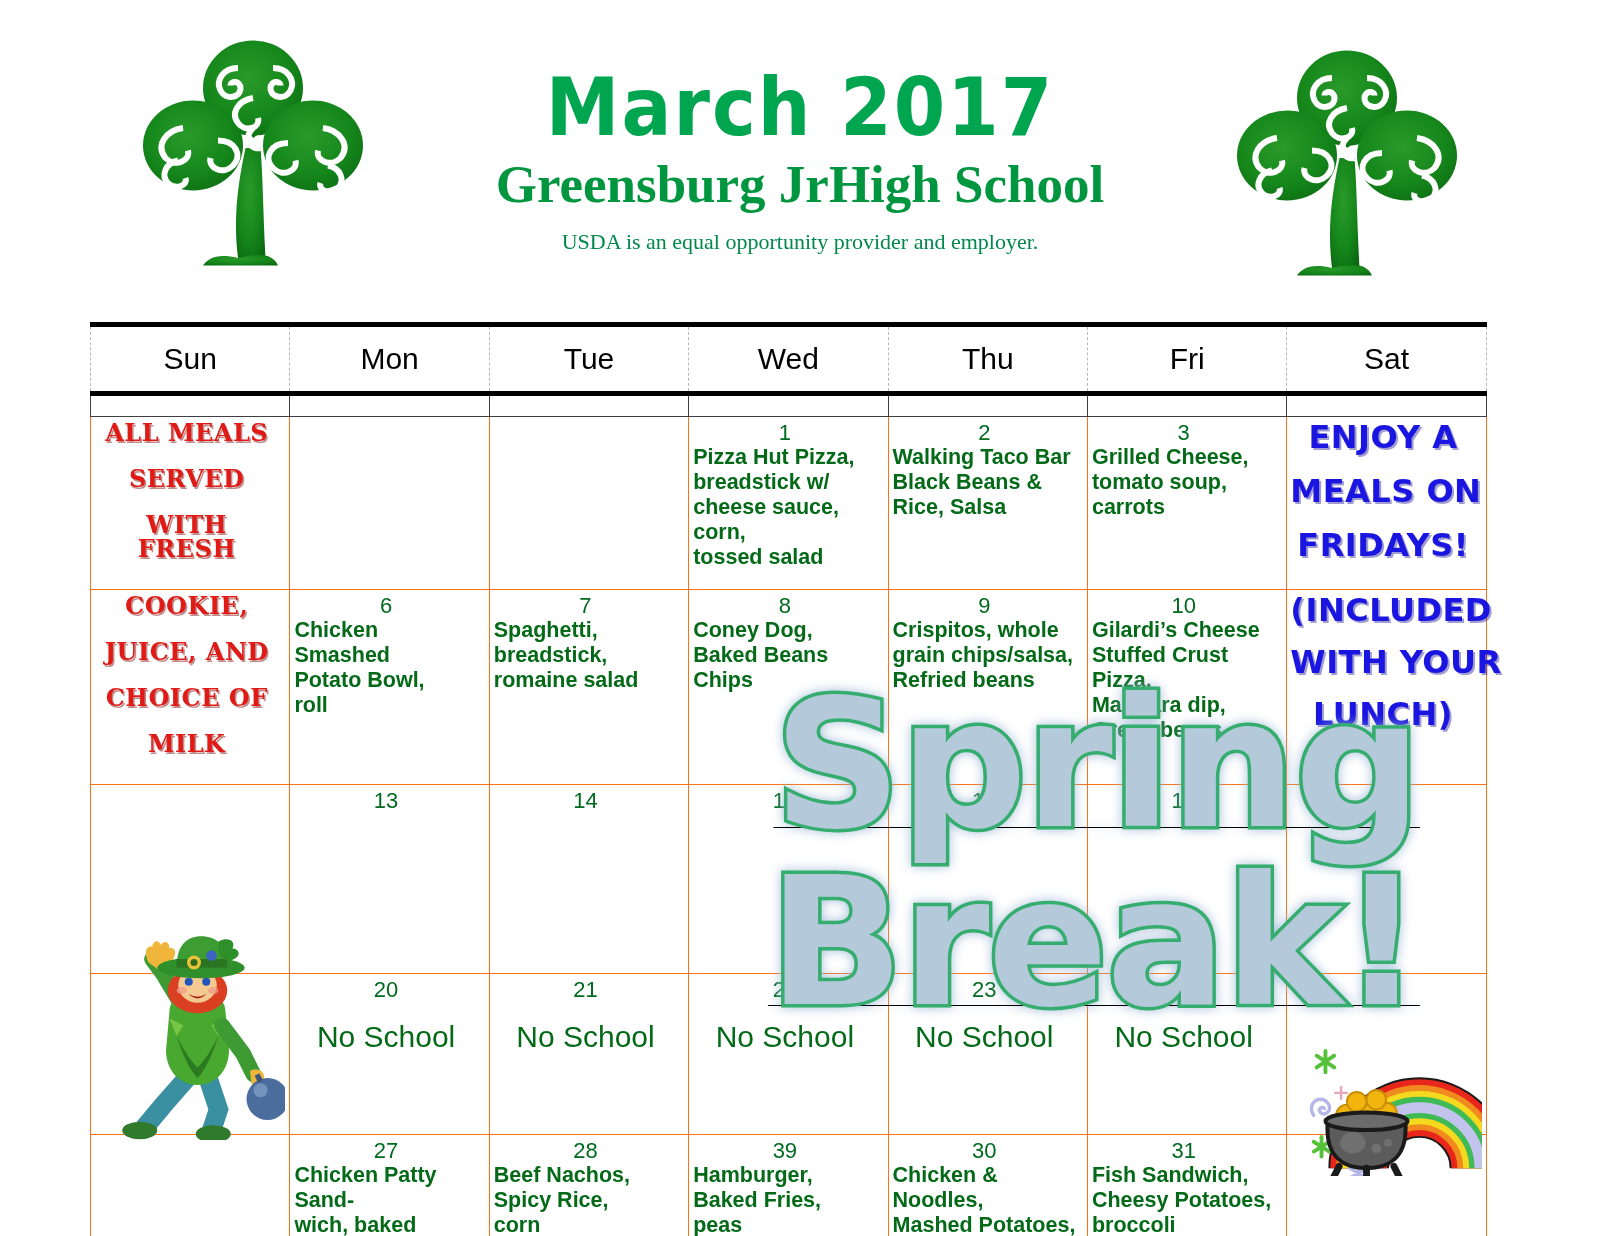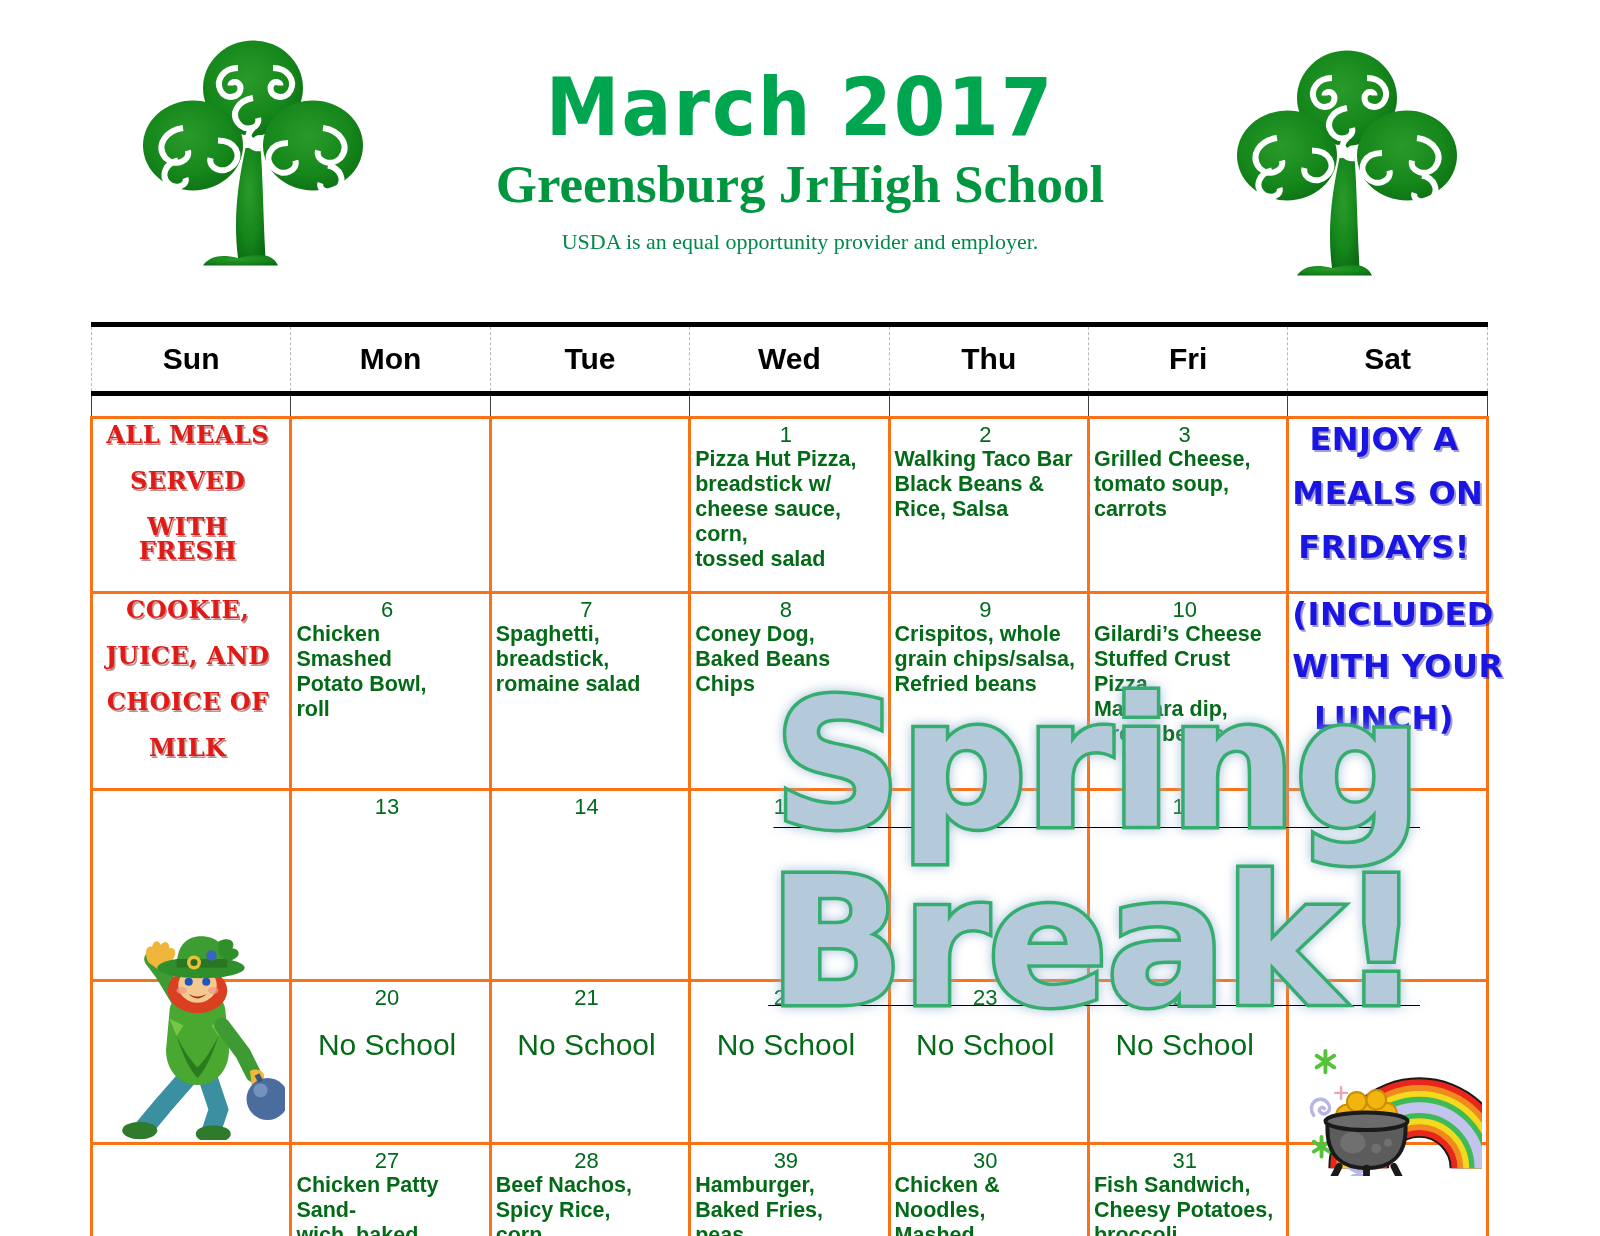--- a/index.html
+++ b/index.html
@@ -34,36 +34,36 @@
   
   .cal{
     position:absolute;left:90px;top:322px;width:1396px;
     border-collapse:collapse;table-layout:fixed;
   }
   .cal col{width:199.4px;}
 
   .cal thead th{
     height:62px;
     font-family:"Liberation Sans", sans-serif;
-    font-weight:bold;font-size:30px;color:#000;
+    font-weight:normal;font-size:30px;color:#000;
     text-align:center;vertical-align:middle;
     border-left:1px dashed #b8b8b8;
     border-right:1px dashed #b8b8b8;
     border-top:5px solid #000;
     border-bottom:5px solid #000;
     background:#fff;
   }
   .cal thead th:first-child{border-left:1px dashed #b8b8b8;}
 
   .spacer-row td{
     height:18px;border:1px solid #3f3f3f;border-top:none;background:#fff;
   }
 
   .cal td.day{
-    border:3px solid #f97316;
+    border:1px solid #f97316;
     vertical-align:top;
     padding:4px 10px 6px 3px;
     background:transparent;
     position:relative;
   }
   .r1 td.day{height:138px;}
   .r2 td.day{height:156px;}
   .r3 td.day{height:178px;}
   .r4 td.day{height:150px;}
   .r5 td.day{height:170px;}

